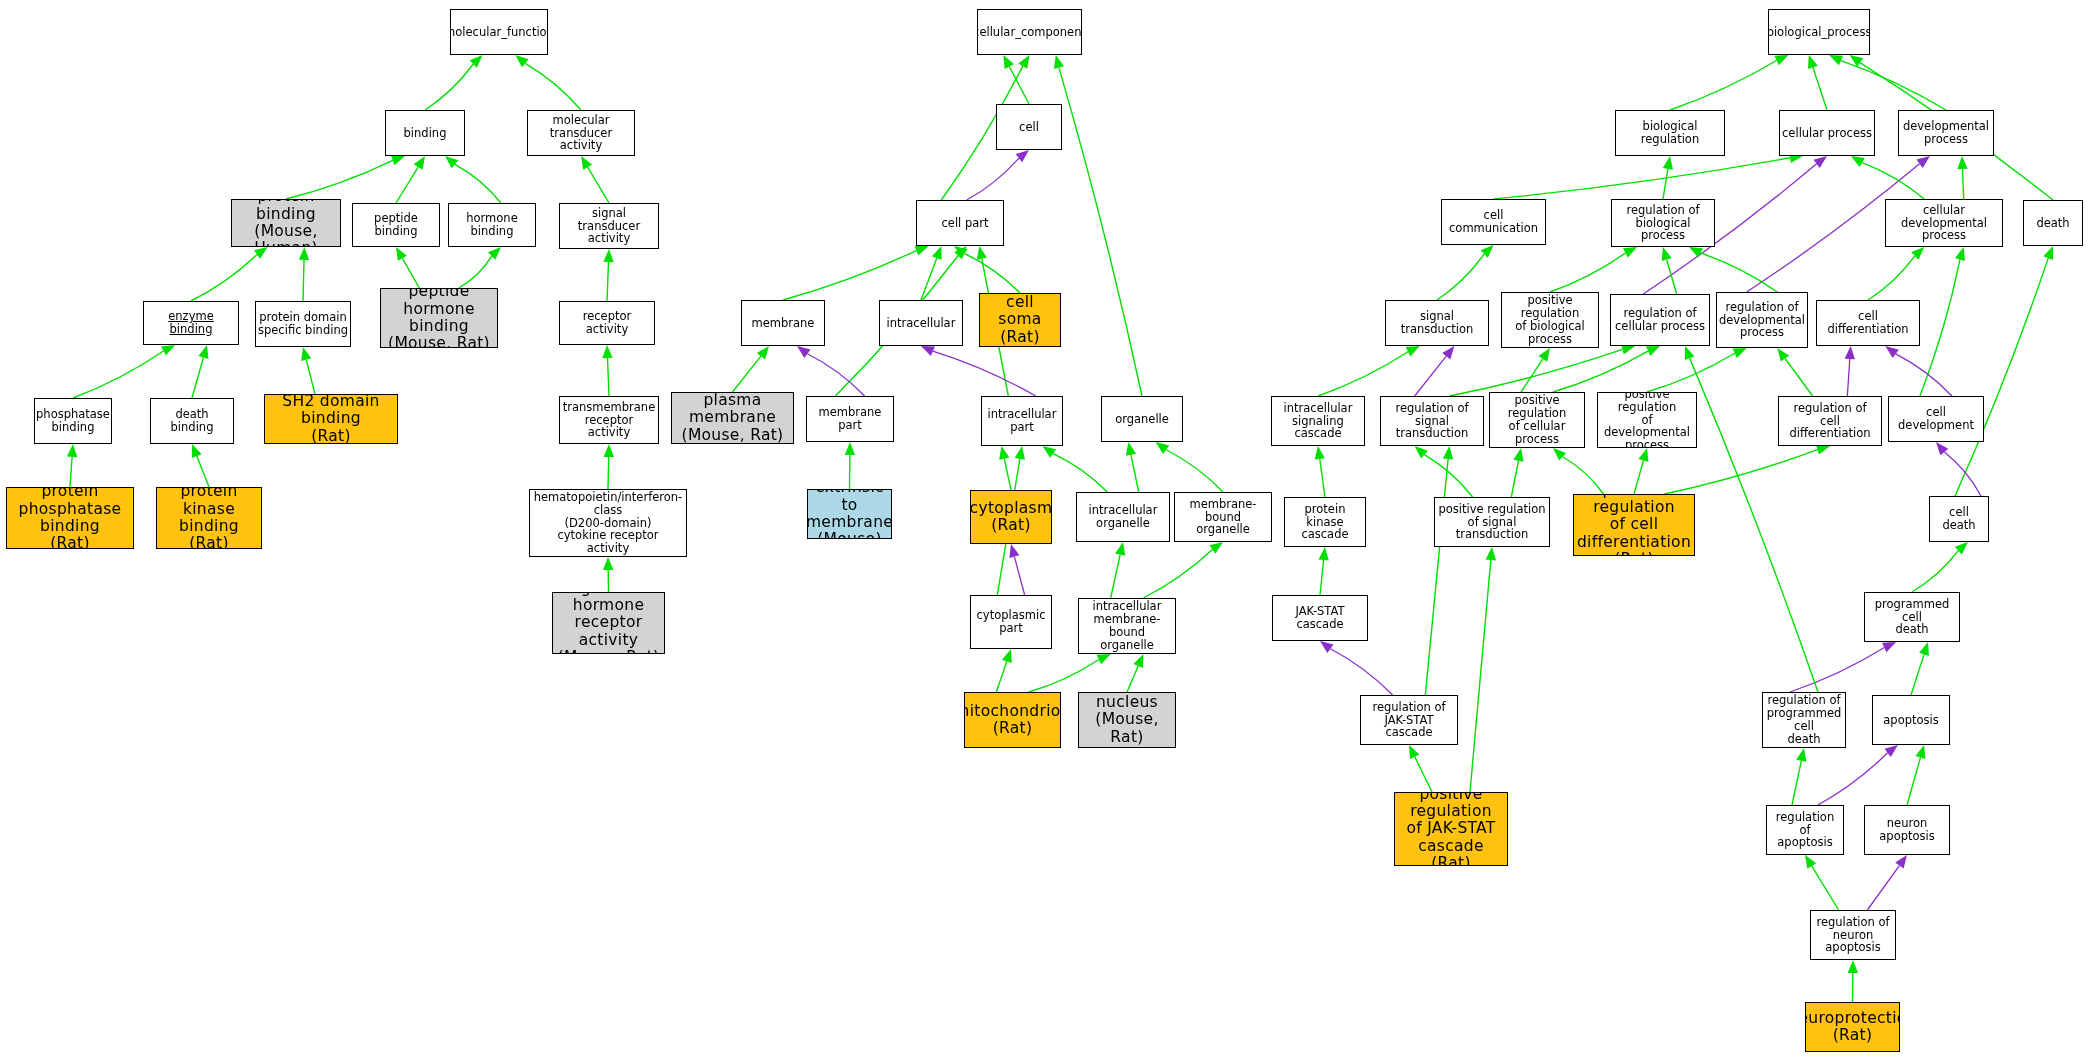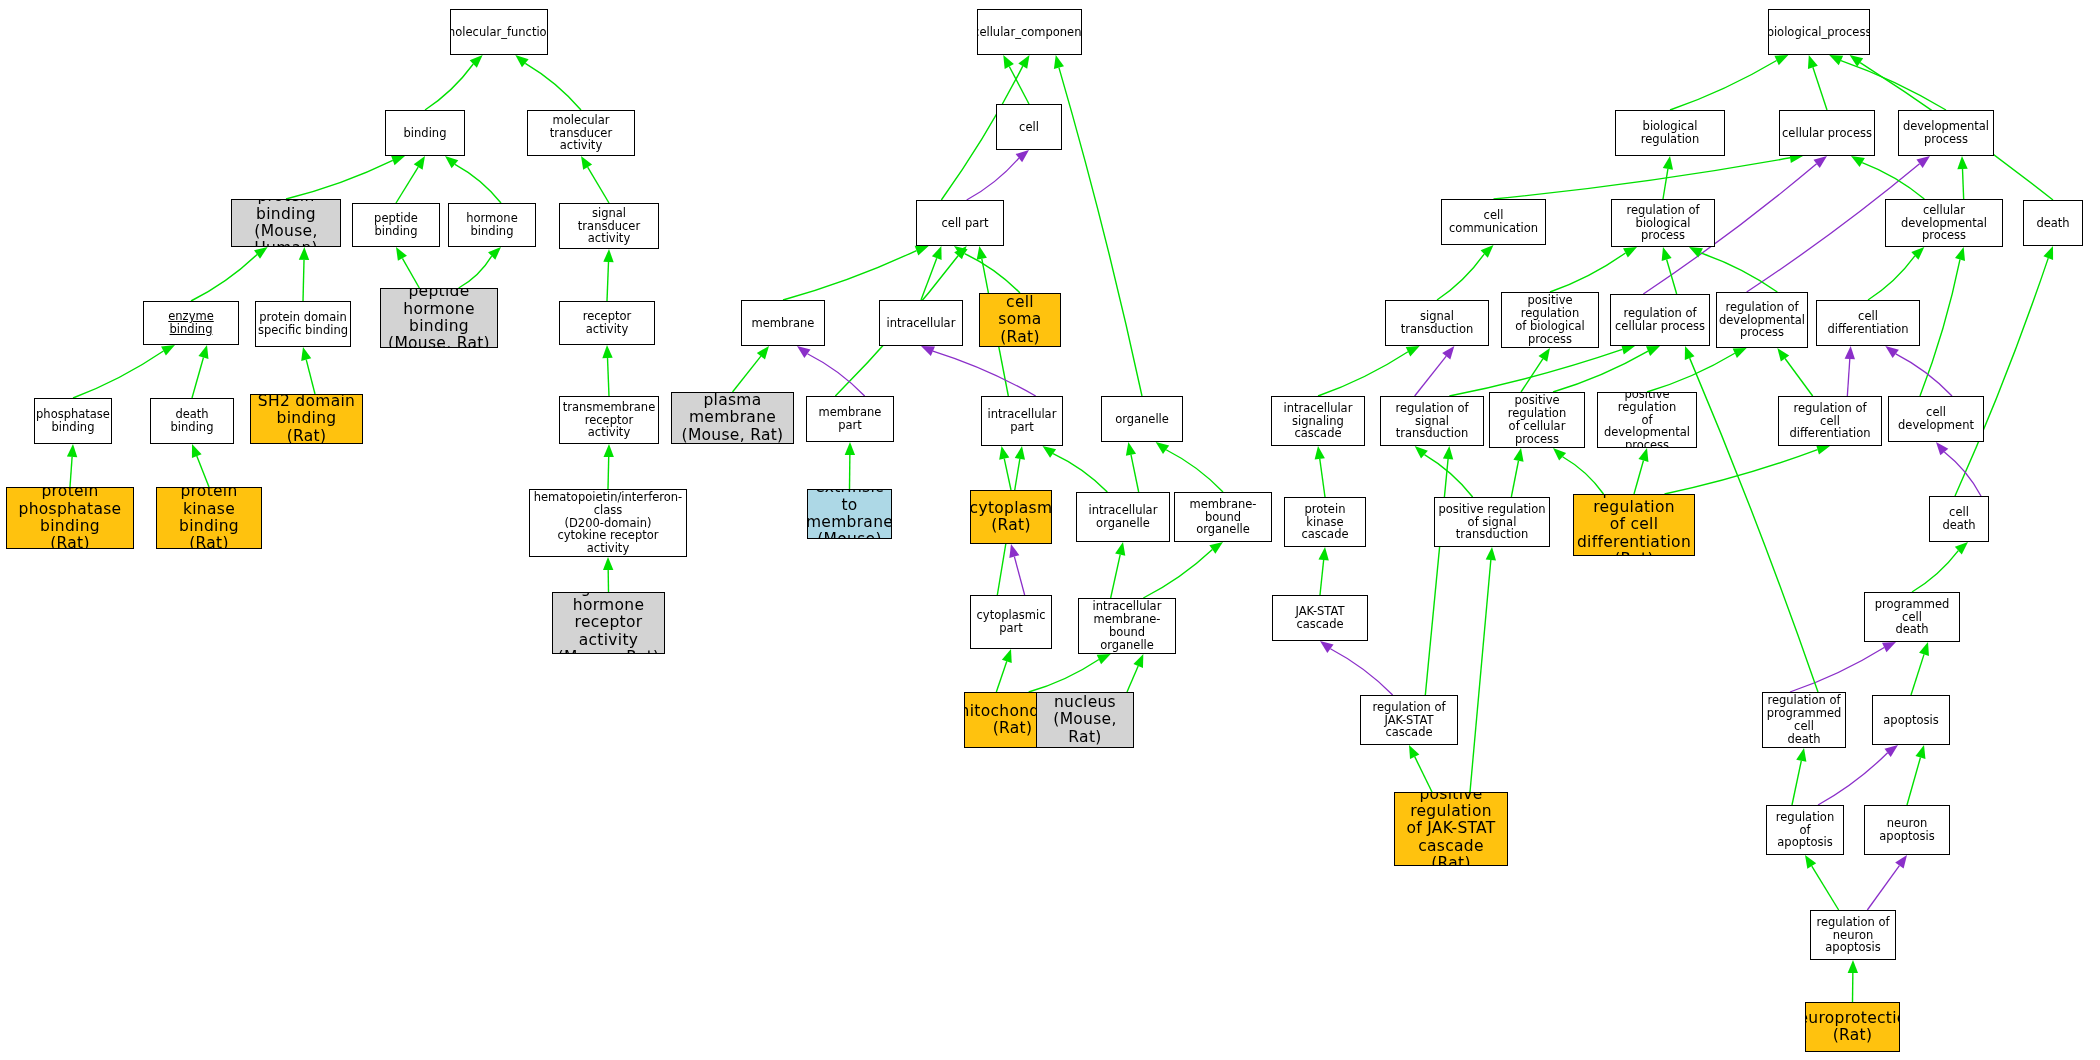--- a/index.html
+++ b/index.html
@@ -238,21 +238,21 @@
       </div>
       <div class="node small" style="left: 559px; top: 301px; width: 96px; height: 44px;">
         <span>receptor activity</span>
       </div>
       <div class="node small" style="left: 34px; top: 398px; width: 78px; height: 46px;">
         <span>phosphatase<br>binding</span>
       </div>
       <div class="node small" style="left: 150px; top: 398px; width: 84px; height: 46px;">
         <span>death binding</span>
       </div>
-      <div class="node big fill-orange" style="left: 250px; top: 394px; width: 113px; height: 50px;">
+      <div class="node big fill-orange" style="left: 264px; top: 394px; width: 134px; height: 50px;">
         <span>SH2 domain binding<br>(Rat)</span>
       </div>
       <div class="node small" style="left: 559px; top: 396px; width: 100px; height: 48px;">
         <span>transmembrane<br>receptor activity</span>
       </div>
       <div class="node big fill-orange" style="left: 6px; top: 487px; width: 128px; height: 62px;">
         <span>protein phosphatase<br>binding<br>(Rat)</span>
       </div>
       <div class="node big fill-orange" style="left: 156px; top: 487px; width: 106px; height: 62px;">
         <span>protein kinase<br>binding<br>(Rat)</span>
@@ -307,21 +307,21 @@
       </div>
       <div class="node small" style="left: 970px; top: 595px; width: 82px; height: 54px;">
         <span>cytoplasmic<br>part</span>
       </div>
       <div class="node small" style="left: 1078px; top: 598px; width: 98px; height: 56px;">
         <span>intracellular<br>membrane-bound<br>organelle</span>
       </div>
       <div class="node big fill-orange" style="left: 964px; top: 692px; width: 97px; height: 56px;">
         <span>mitochondrion<br>(Rat)</span>
       </div>
-      <div class="node big fill-gray" style="left: 1036px; top: 692px; width: 98px; height: 56px;">
+      <div class="node big fill-gray" style="left: 1078px; top: 692px; width: 98px; height: 56px;">
         <span>nucleus<br>(Mouse, Rat)</span>
       </div>
       <div class="node small" style="left: 1768px; top: 9px; width: 102px; height: 46px;">
         <span>biological_process</span>
       </div>
       <div class="node small" style="left: 1615px; top: 110px; width: 110px; height: 46px;">
         <span>biological regulation</span>
       </div>
       <div class="node small" style="left: 1779px; top: 110px; width: 96px; height: 46px;">
         <span>cellular process</span>

